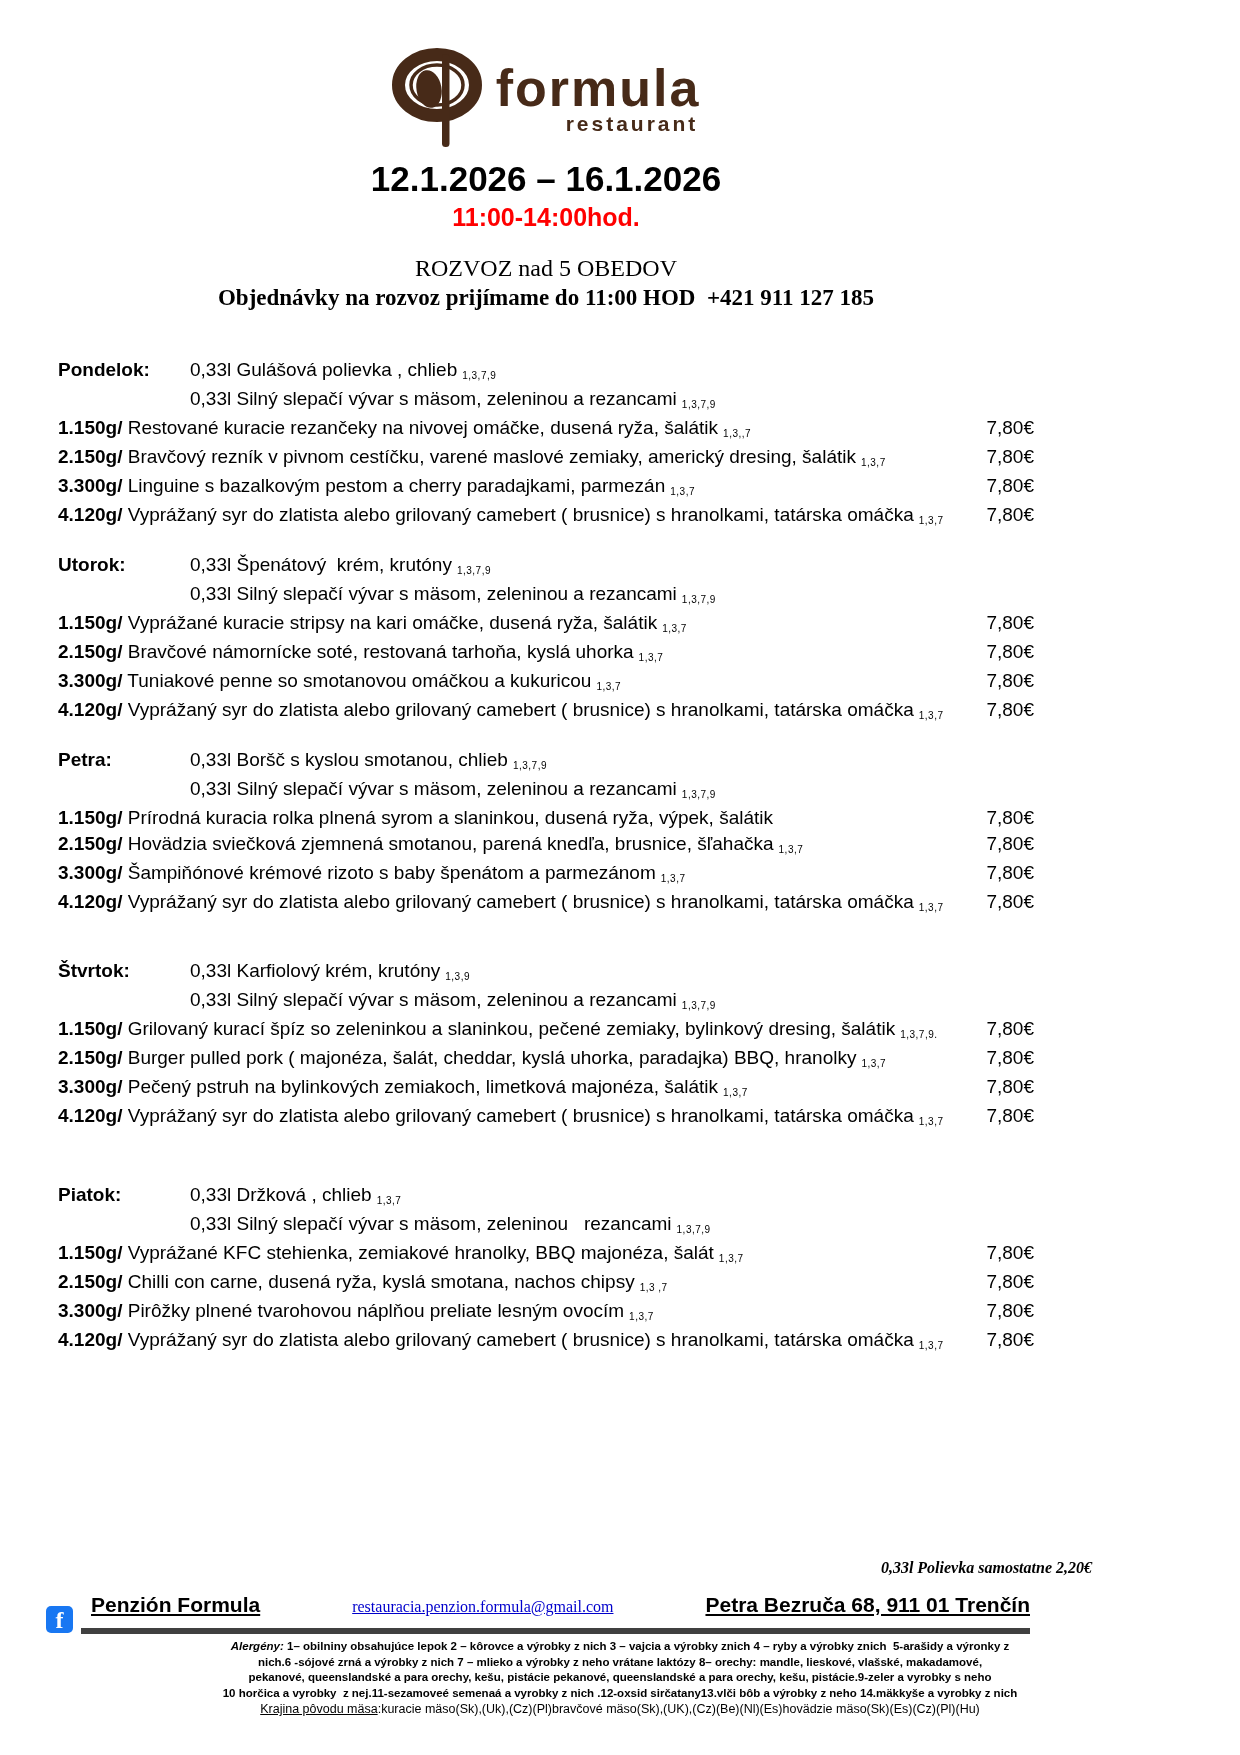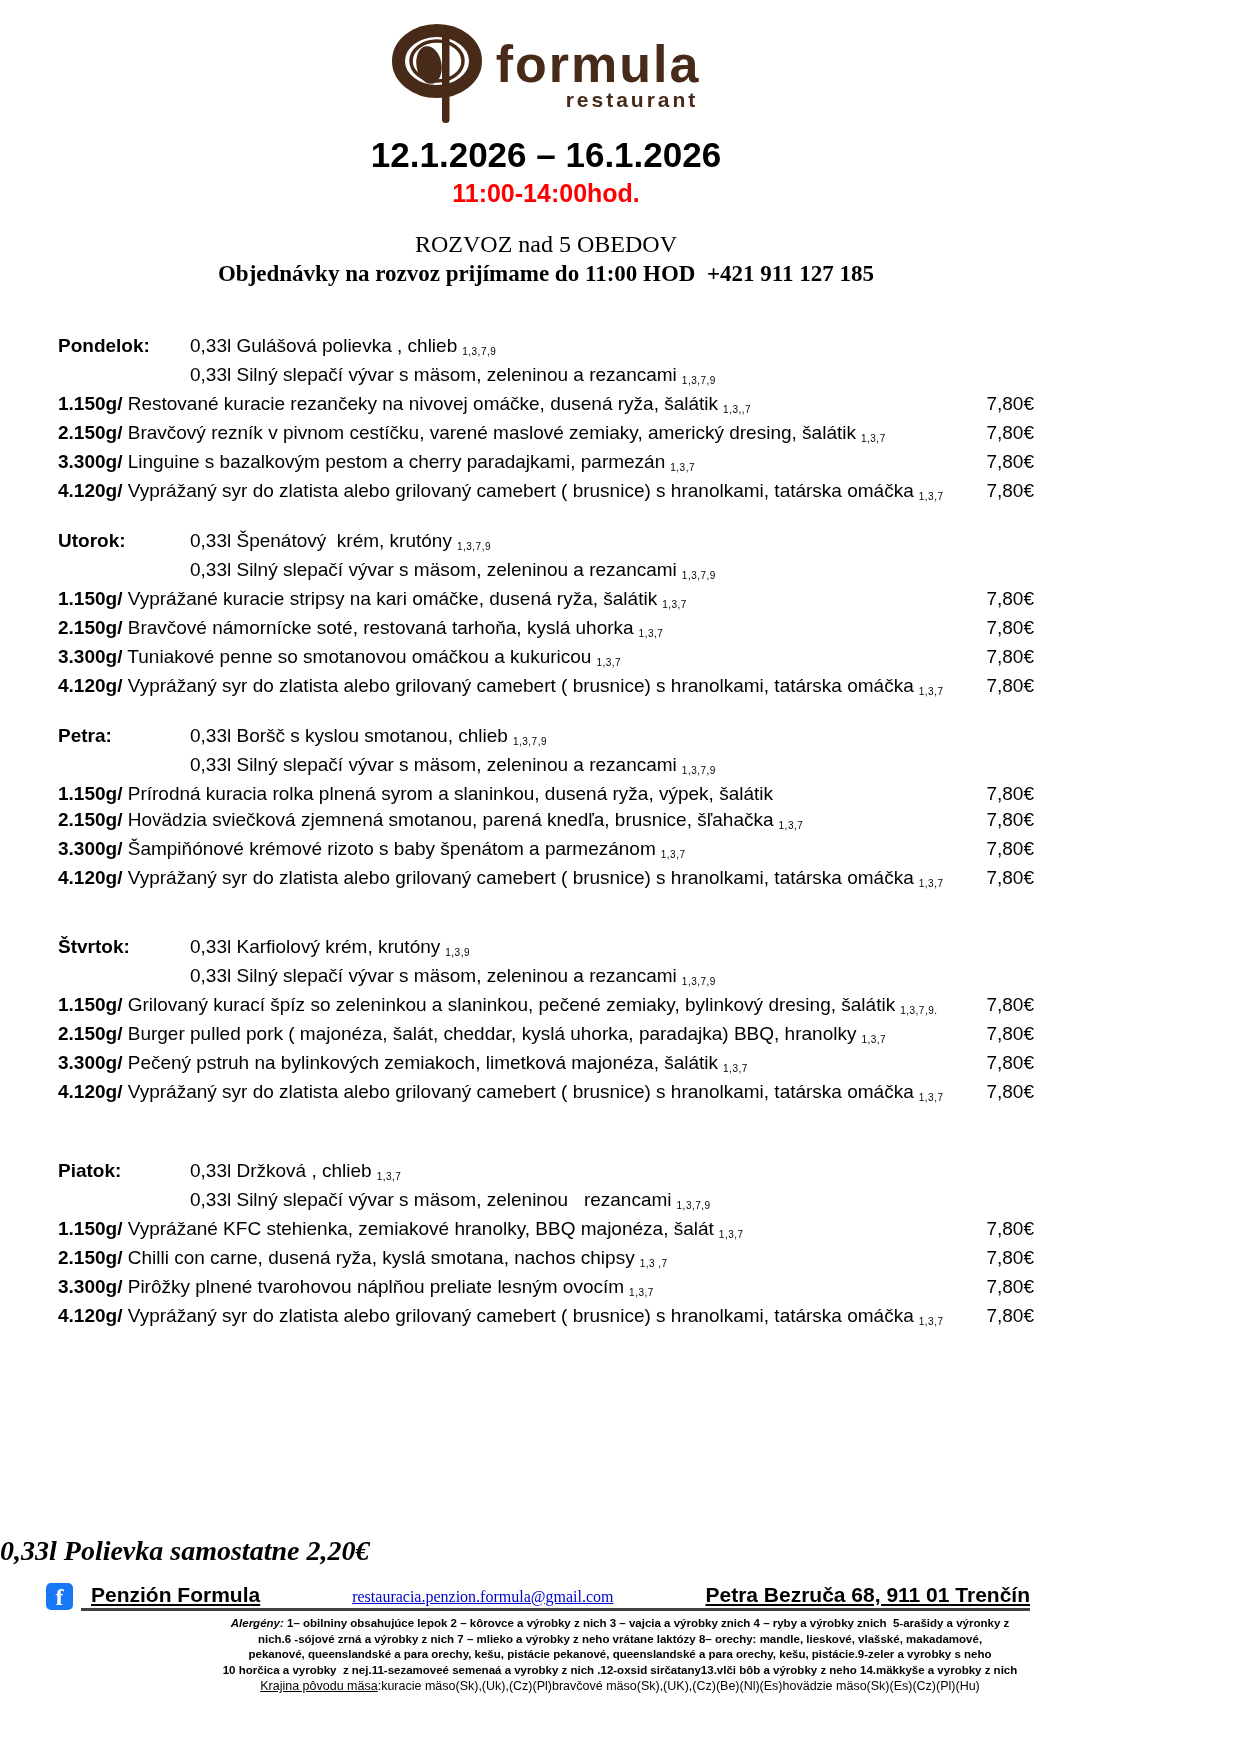--- a/index.html
+++ b/index.html
@@ -4,21 +4,21 @@
 <style>
   * { margin:0; padding:0; box-sizing:border-box; }
   html,body { background:#ffffff; }
   body {
     width:1240px; height:1755px;
     font-family:"Liberation Sans", sans-serif;
     color:#000;
     position:relative;
     overflow:hidden;
   }
-  .header-wrap { width:1092px; padding-top:24px; text-align:center; }
+  .header-wrap { width:1092px; padding-top:48px; text-align:center; }
 
   .logo { display:inline-flex; align-items:center; gap:10px; }
   .logo-mark { color:var(--brand-brown,#472a18); }
   .logo-text { display:flex; flex-direction:column; align-items:flex-end; }
   .logo-name {
     font-size:52px; font-weight:bold; letter-spacing:2px;
     color:var(--brand-brown,#472a18); line-height:52px;
   }
   .logo-sub {
     font-size:21px; font-weight:bold; letter-spacing:3px;
@@ -37,33 +37,33 @@
   .soup-text { white-space:pre-wrap; }
   .item-main { flex:1 1 auto; white-space:pre-wrap; }
   .item-label { font-weight:bold; }
   .price { flex:0 0 auto; margin-left:10px; }
   .alg { font-size:10px; position:relative; top:3px; margin-left:5px; letter-spacing:0.5px; }
   .day + .day { margin-top:21px; }
   .day:nth-child(4) { margin-top:40px; }
   .day:nth-child(5) { margin-top:50px; }
 
   .soup-note {
-    width:1092px; text-align:left; margin-top:203px;
-    font-family:"Liberation Serif", serif; font-style:italic; font-weight:bold; font-size:28px;
+    width:1092px; text-align:right; margin-top:203px;
+    font-family:"Liberation Serif", serif; font-style:italic; font-weight:bold; font-size:16px;
   }
 
   .contact-row { margin-left:46px; width:984px; display:flex; align-items:flex-end; gap:8px; margin-top:16px; }
   .fb-icon {
     width:27px; height:27px; border-radius:5px;
     background:var(--facebook-blue,#1877f2);
     color:#fff; font-family:"Liberation Serif", serif; font-weight:bold; font-size:24px;
     display:flex; align-items:flex-end; justify-content:center; line-height:25px;
     margin-bottom:1px; cursor:pointer;
   }
-  .contact-line { flex:1; display:flex; align-items:baseline; border-bottom:3px solid #404040; padding-bottom:1px;gap:48px; }
+  .contact-line { flex:1; display:flex; align-items:baseline; border-bottom:6px solid #404040; padding-bottom:11px;gap:48px; }
   .venue { font-size:21px; font-weight:bold; text-decoration:underline; margin-left:10px; white-space:nowrap; }
   .email {
     flex:1; text-align:center; font-family:"Liberation Serif", serif; font-size:16px;
     color:var(--link-blue,#0000cc); text-decoration:underline; white-space:nowrap;
   }
   .address { font-size:21px; font-weight:bold; text-decoration:underline; white-space:nowrap; }
 
   .allergens { width:1150px; margin-left:45px; text-align:center; margin-top:5px;
     font-size:11.5px; font-weight:bold; line-height:15.5px; }
   .allergens .lbl { font-style:italic; }

